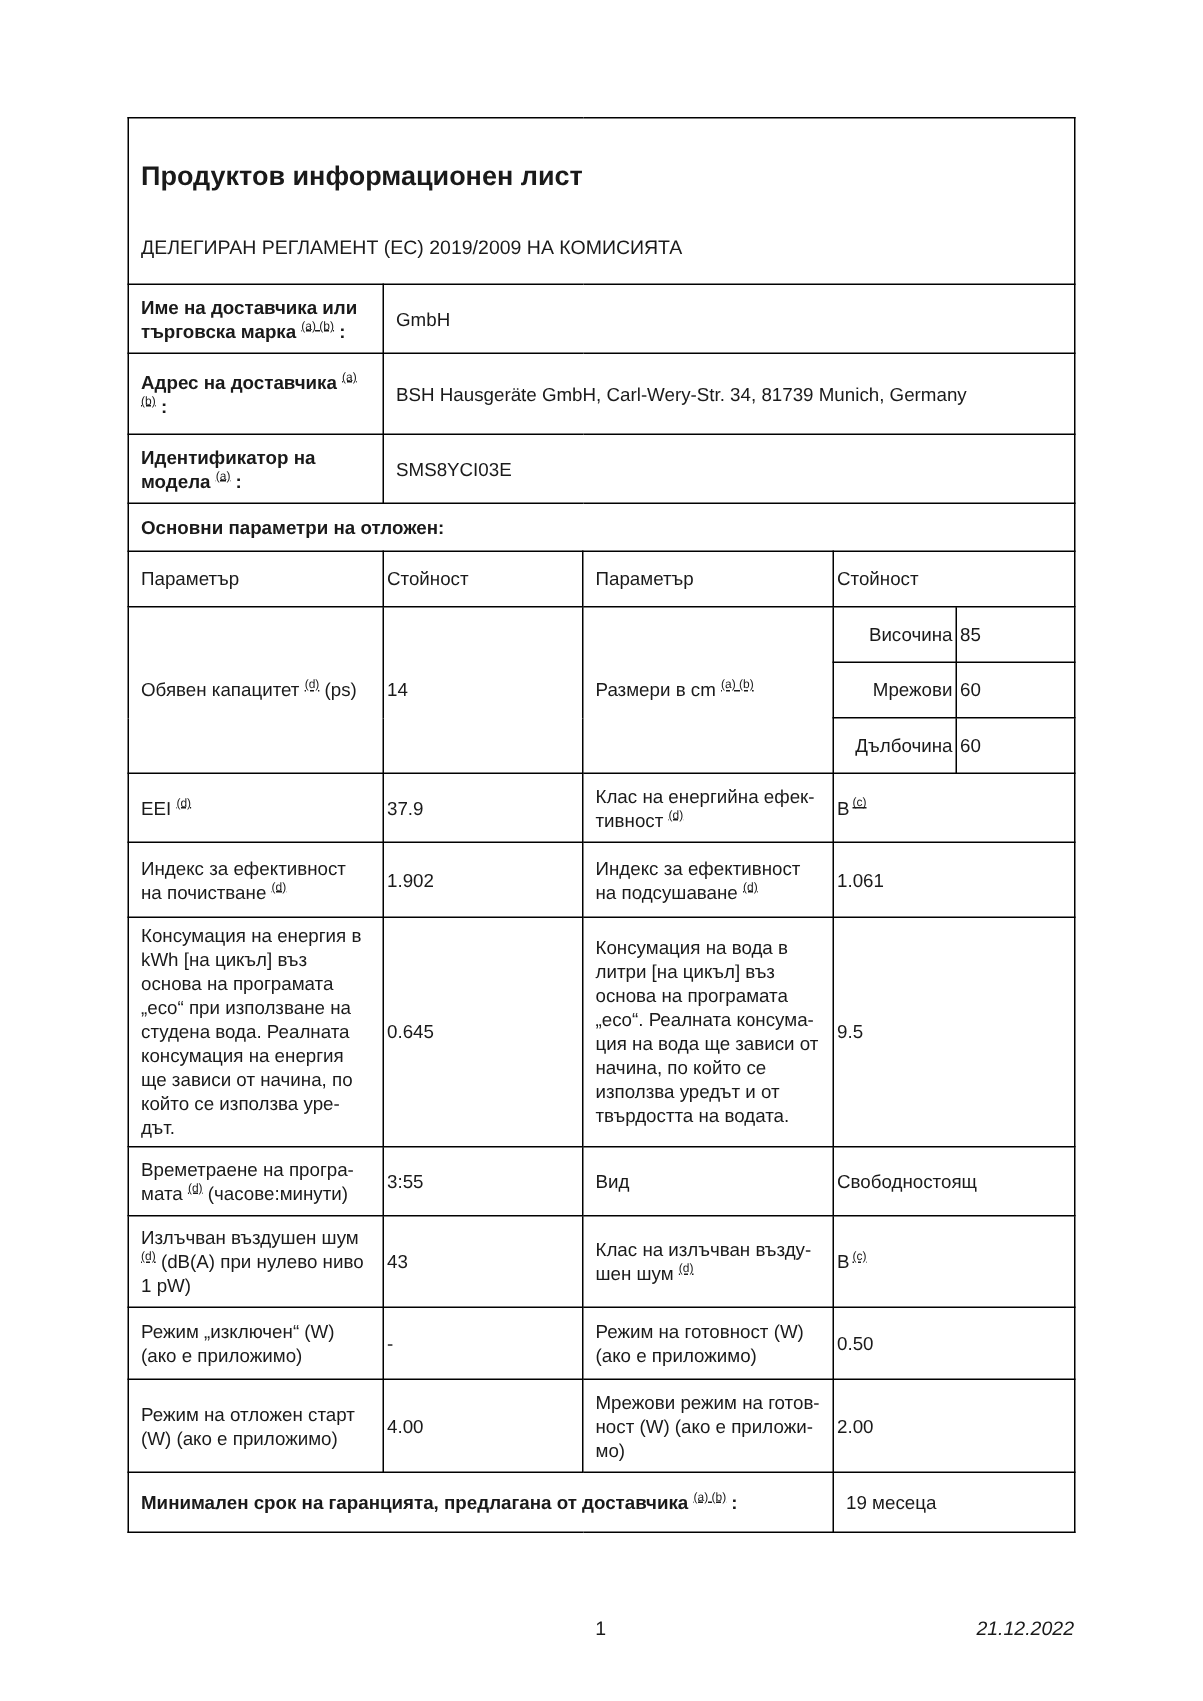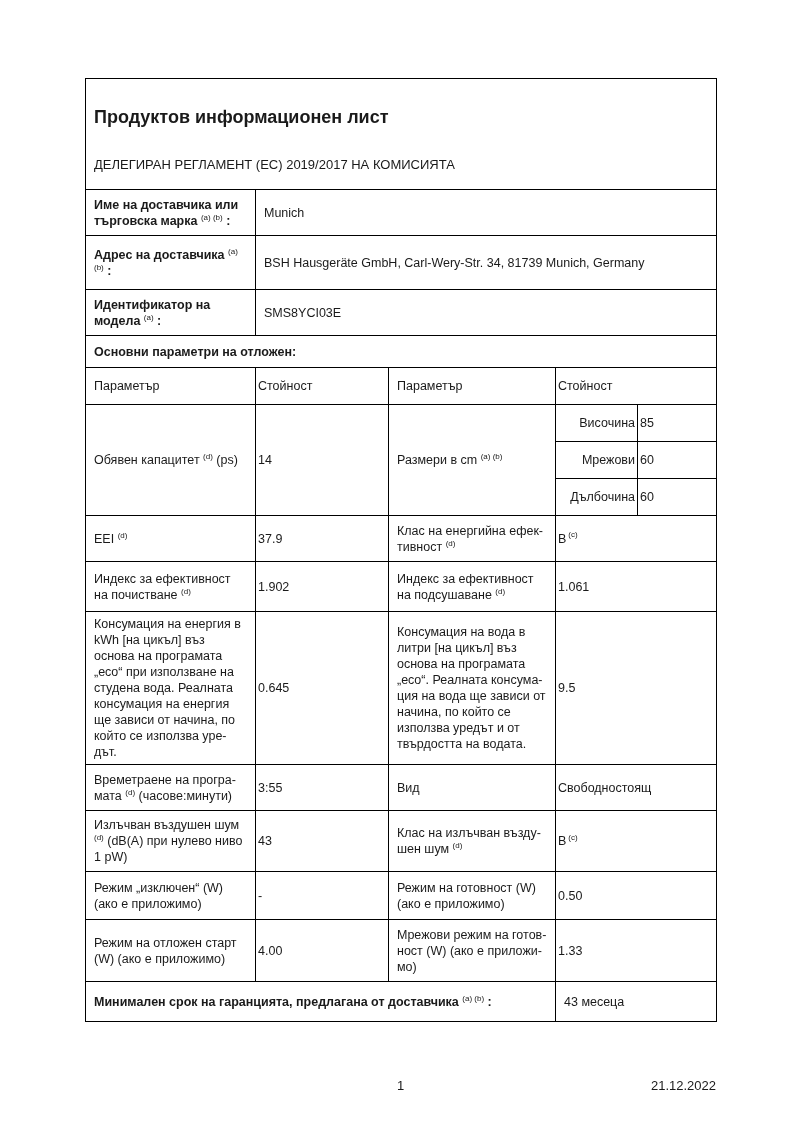--- a/index.html
+++ b/index.html
@@ -13,53 +13,53 @@
     border:1px solid #000; vertical-align:middle;
     font-size:12.5px; line-height:16px; white-space:pre-line; overflow:hidden;
   }
   .lbl { padding:4px 4px 4px 8px; text-align:left; }
   .val { text-align:left; padding:2px; }
   .dim { text-align:right; padding:2px; }
   .b   { font-weight:bold; }
   .title-cell { vertical-align:top; padding:10px 8px 0 8px; }
   .doc-title { font-size:18px; font-weight:bold; line-height:21px; margin:2px 0 13px 0; white-space:normal; }
   .doc-reg { font-size:13px; line-height:16px; white-space:normal; }
-  sup.fn { font-size:8px; vertical-align:super; line-height:0; font-weight:normal; }
+  sup.fn { font-size:8px; vertical-align:super; line-height:0; font-weight:normal;text-decoration:underline; }
   sup.fn-gap { margin-left:2px; }
   .gval { text-align:left; padding:2px 2px 2px 8px; }
   .footer { position:absolute; left:85px; top:1078px; width:631px; height:18px; font-size:13px; }
   .footer .pgnum { position:absolute; left:50%; transform:translateX(-50%); }
-  .footer .pgdate { position:absolute; right:0; }
+  .footer .pgdate { position:absolute; right:0;font-style:italic; }
 </style>
 </head>
 <body>
 
 <div class="page">
   <div class="sheet">
     <table class="fiche">
       <colgroup>
         <col style="width:170px">
           <col style="width:133px">
           <col style="width:167px">
           <col style="width:82px">
           <col style="width:79px">
       </colgroup>
 
       <tbody>
           <tr style="height:77px">
         <td colspan="5" class="title-cell">
           <div class="doc-title">Продуктов информационен лист</div>
-          <div class="doc-reg">ДЕЛЕГИРАН РЕГЛАМЕНТ (ЕС) 2019/2017 НА КОМИСИЯТА</div>
+          <div class="doc-reg">ДЕЛЕГИРАН РЕГЛАМЕНТ (ЕС) 2019/2009 НА КОМИСИЯТА</div>
         </td>
       </tr>
 
       <tr style="height:46px">
         <td class="lbl b"><span>Име на доставчика или
 търговска марка </span><sup class="fn">(a) (b)</sup><span> :</span></td>
-        <td colspan="4" class="lbl">Munich</td>
+        <td colspan="4" class="lbl">GmbH</td>
       </tr>
 
       <tr style="height:54px">
         <td class="lbl b"><span>Адрес на доставчика </span><sup class="fn">(a)
 </sup><sup class="fn">(b)</sup><span> :</span></td>
         <td colspan="4" class="lbl">BSH Hausgeräte GmbH, Carl-Wery-Str. 34, 81739 Munich, Germany</td>
       </tr>
 
       <tr style="height:46px">
         <td class="lbl b"><span>Идентификатор на
@@ -160,26 +160,26 @@
         <td colspan="2" class="val">0.50</td>
       </tr>
 
       <tr style="height:62px">
         <td class="lbl">Режим на отложен старт
 (W) (ако е приложимо)</td>
         <td class="val">4.00</td>
         <td class="lbl">Мрежови режим на готов-
 ност (W) (ако е приложи-
 мо)</td>
-        <td colspan="2" class="val">1.33</td>
+        <td colspan="2" class="val">2.00</td>
       </tr>
 
       <tr style="height:40px">
         <td colspan="3" class="lbl b"><span>Минимален срок на гаранцията, предлагана от доставчика </span><sup class="fn">(a) (b)</sup><span> :</span></td>
-        <td colspan="2" class="gval">43 месеца</td>
+        <td colspan="2" class="gval">19 месеца</td>
       </tr>
     </tbody>
       </table>
   </div>
 
   <div class="footer">
     <span class="pgnum">1</span>
     <span class="pgdate">21.12.2022</span>
   </div>
 </div>

